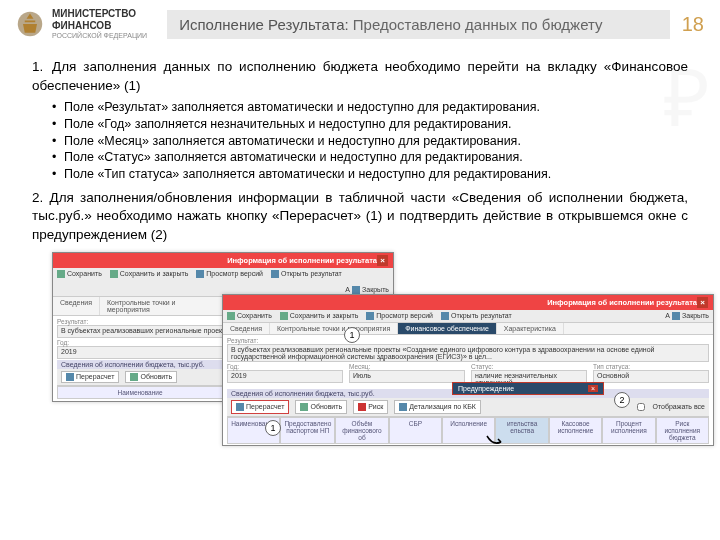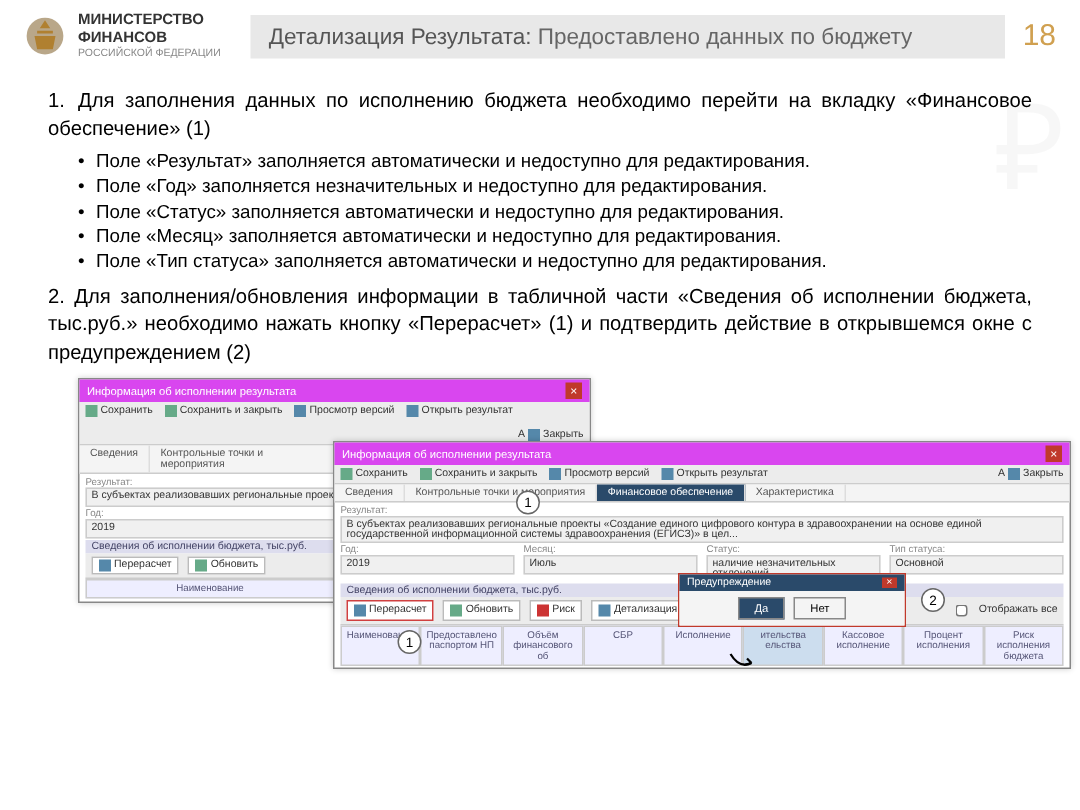--- a/index.html
+++ b/index.html
@@ -14,21 +14,21 @@
   .step1 { text-align:justify; margin:6px 0 4px 0; line-height:1.35; }
   .step1 .num { display:inline-block; width:20px; }
   .bullets { margin:2px 0 6px 20px; padding:0; list-style:none; }
   .bullets li { font-size:12.5px; line-height:1.35; padding-left:12px; position:relative; }
   .bullets li:before { content:"•"; position:absolute; left:0; }
   .step2 { text-align:justify; margin:2px 0; line-height:1.35; }
   .screens { position:relative; margin:8px 0 0 20px; height:200px; }
   .win { position:absolute; background:#fff; border:1px solid #888; font-size:7px; color:#333; box-shadow:0 0 4px rgba(0,0,0,.2); }
   .win1 { left:0; top:0; width:340px; height:148px; }
   .win2 { left:170px; top:42px; width:490px; height:150px; }
-  .wtitle { background:#d946ef; color:#fff; padding:2px 5px; display:flex; justify-content:space-between; align-items:center; font-size:7.5px; }
+  .wtitle { background:#ef4444; color:#fff; padding:2px 5px; display:flex; justify-content:flex-end; align-items:center; font-size:7.5px;font-weight:bold; }
   .wtitle .x { background:#c0392b; color:#fff; width:11px; height:11px; text-align:center; line-height:11px; font-size:8px; }
   .toolbar { background:#ececec; padding:2px 4px; display:flex; gap:8px; align-items:center; border-bottom:1px solid #ccc; flex-wrap:wrap; }
   .toolbar span { display:flex; align-items:center; gap:2px; }
   .ico { width:8px; height:8px; background:#6a8; display:inline-block; }
   .ico.b { background:#58a; }
   .tabs { display:flex; background:#f4f4f4; border-bottom:1px solid #ccc; }
   .tab { padding:2px 7px; font-size:7px; color:#555; border-right:1px solid #ddd; }
   .tab.active { background:#2a4a6a; color:#fff; }
   .fields { padding:2px 4px; }
   .row { display:flex; gap:6px; margin:1px 0; }
@@ -64,35 +64,35 @@
   <svg class="emblem" viewBox="0 0 32 32">
       <circle cx="16" cy="16" r="14" fill="#8a6d3b" opacity=".6"></circle>
       <path d="M16 4l4 6h-8z M10 12h12v2h-12z M8 16h16l-2 10h-12z" fill="#b08030"></path>
     </svg>
   <div class="ministry">
     <div class="main">МИНИСТЕРСТВО</div>
     <div class="main">ФИНАНСОВ</div>
     <div style="font-size:7px;color:#888">РОССИЙСКОЙ ФЕДЕРАЦИИ</div>
   </div>
   <div class="title-bar">
-    <span class="strong">Детализация Результата:</span>
+    <span class="strong">Исполнение Результата:</span>
     <span>Предоставлено данных по бюджету</span>
   </div>
   <div class="page-num">18</div>
 </div>
 
 <div class="content">
   <div class="step1">
     <span class="num">1.</span><span>Для заполнения данных по исполнению бюджета необходимо перейти на вкладку «Финансовое обеспечение» (1)</span>
   </div>
   <ul class="bullets">
     <li>Поле «Результат» заполняется автоматически и недоступно для редактирования.</li>
     <li>Поле «Год» заполняется незначительных и недоступно для редактирования.</li>
+    <li>Поле «Месяц» заполняется автоматически и недоступно для редактирования.</li>
     <li>Поле «Статус» заполняется автоматически и недоступно для редактирования.</li>
-    <li>Поле «Месяц» заполняется автоматически и недоступно для редактирования.</li>
     <li>Поле «Тип статуса» заполняется автоматически и недоступно для редактирования.</li>
   </ul>
   <div class="step2">2. Для заполнения/обновления информации в табличной части «Сведения об исполнении бюджета, тыс.руб.» необходимо нажать кнопку «Перерасчет» (1) и подтвердить действие в открывшемся окне с предупреждением (2)</div>
 
   <div class="screens">
 
     <div class="win win1">
       <div class="wtitle">
           <span>Информация об исполнении результата</span>
           <span class="x">×</span>
@@ -243,24 +243,20 @@
           <div class="th">Риск исполнения бюджета</div>
         </div>
       </div>
     </div>
 
     <div class="confirm">
       <div class="ct">
           <span>Предупреждение</span>
           <span style="background:#c0392b;padding:0 3px">×</span>
         </div>
-      <div class="bb">
-        <div class="yes">Да</div>
-        <div>Нет</div>
-      </div>
     </div>
 
     <svg class="arrow" viewBox="0 0 20 14">
         <path d="M2 2 Q8 12 16 8" stroke="#000" fill="none" stroke-width="1.5"></path>
         <path d="M16 8l-3-3m3 3l-4 1" stroke="#000" fill="none" stroke-width="1.5"></path>
       </svg>
 
     <div class="callout c1a">1</div>
     <div class="callout c1b">1</div>
     <div class="callout c2">2</div>

